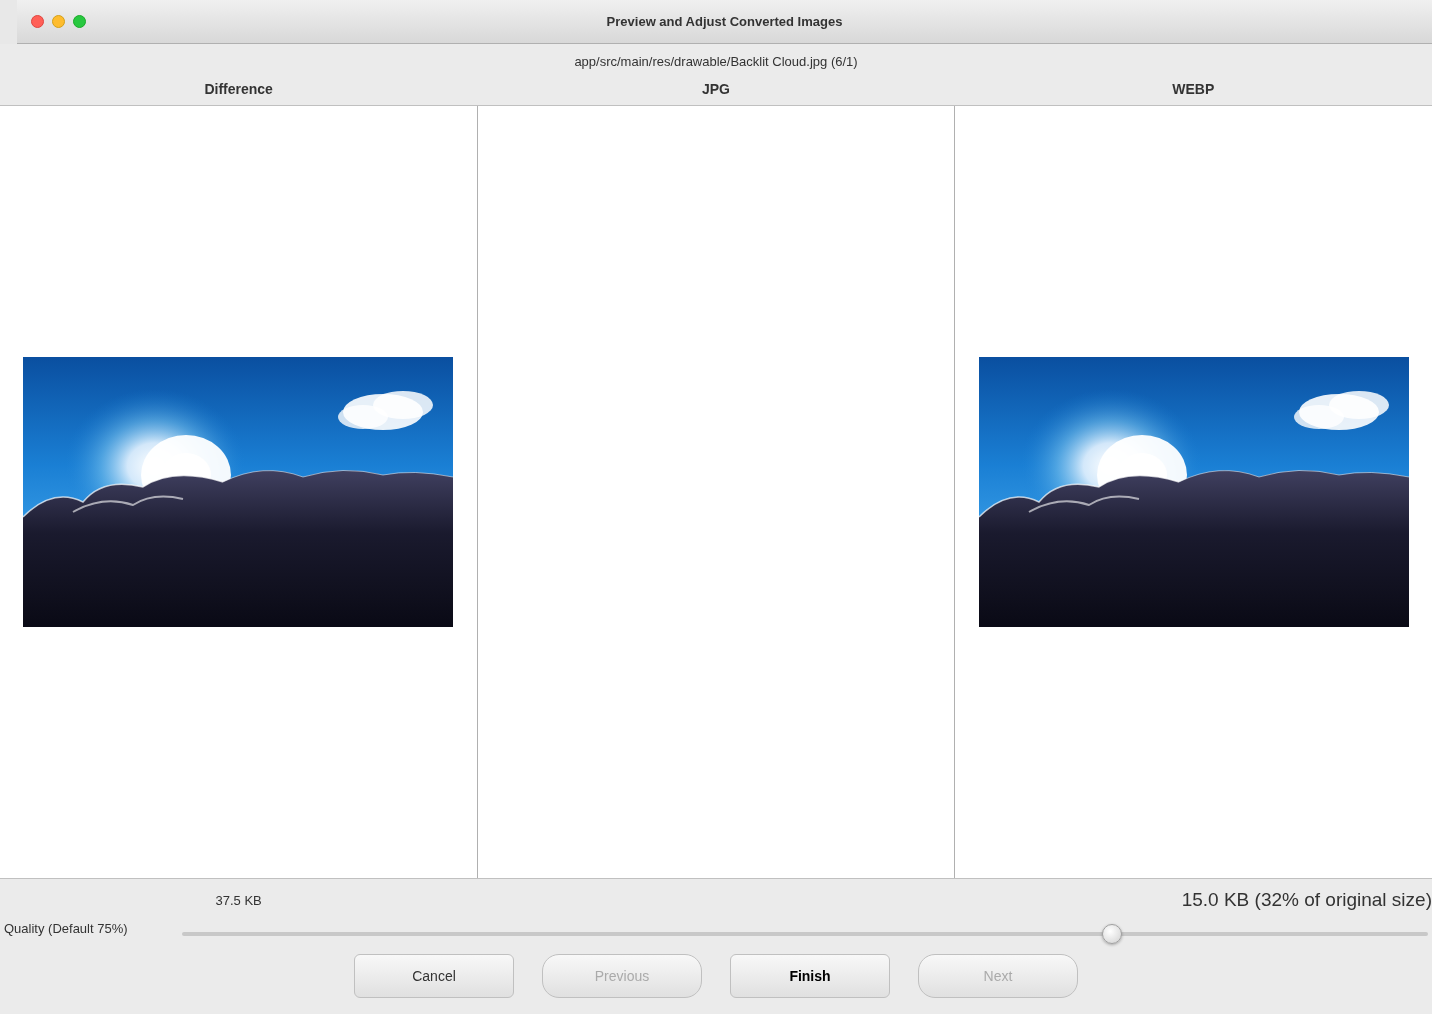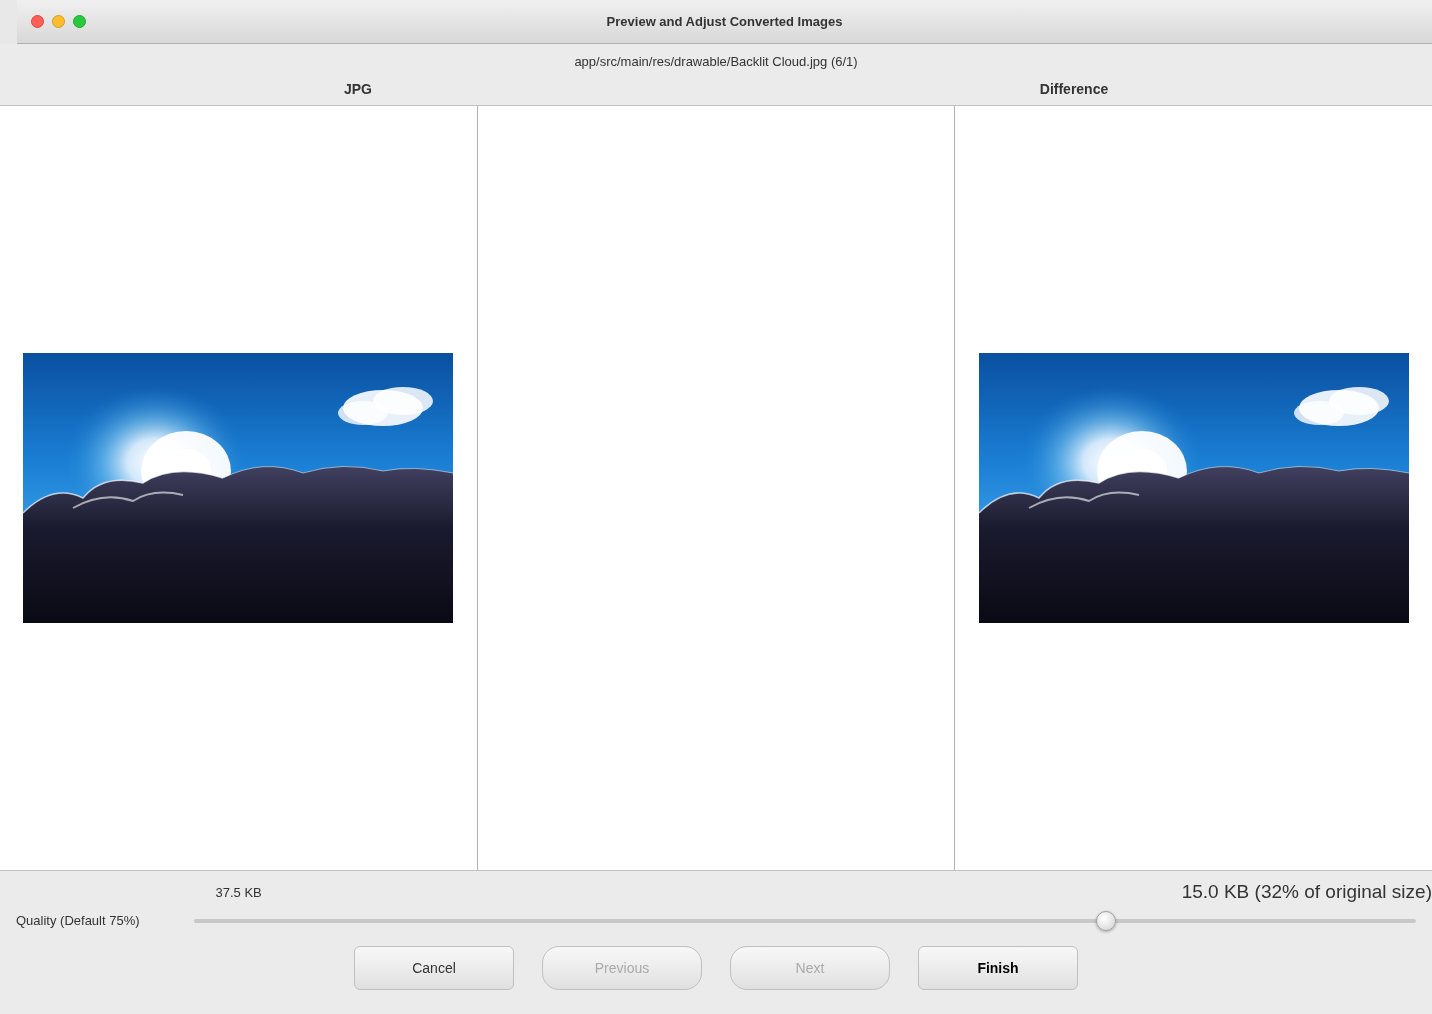--- a/index.html
+++ b/index.html
@@ -141,22 +141,22 @@
 
     .size-right {
       flex: 1;
       text-align: right;
       font-size: 19px;
       color: #333;
     }
 
     .quality-row {
       display: flex;
-      align-items: center;
-      padding: 6px 16px 8px;
+      align-items: flex-end;
+      padding: 6px 4px 8px;
       gap: 28px;
     }
 
     .quality-label {
       font-size: 13px;
       color: #333;
       white-space: nowrap;
       min-width: 150px;
     }
 
@@ -187,21 +187,21 @@
       border: 1px solid #a0a0a0;
       box-shadow: 0 1px 3px rgba(0,0,0,0.3);
       cursor: pointer;
     }
 
     .buttons-row {
       display: flex;
       align-items: center;
       justify-content: center;
       gap: 28px;
-      padding: 10px 0 24px;
+      padding: 10px 0 16px;
     }
 
     .btn {
       min-width: 160px;
       height: 44px;
       border-radius: 6px;
       font-size: 14px;
       font-weight: 500;
       cursor: pointer;
       border: 1px solid #c0c0c0;
@@ -240,22 +240,23 @@
     <div class="traffic-light close"></div>
     <div class="traffic-light minimize"></div>
     <div class="traffic-light maximize"></div>
   </div>
   <span class="title-text">Preview and Adjust Converted Images</span>
 </div>
 
 <div class="file-path">app/src/main/res/drawable/Backlit Cloud.jpg (6/1)</div>
 
 <div class="column-headers">
+  <div class="col-header">Difference</div>
   <div class="col-header">JPG</div>
-  <div class="col-header">Difference</div>
+  <div class="col-header">WEBP</div>
 </div>
 
 <div class="main-content">
 
   <div class="panel">
     <div class="image-panel-inner">
       <svg viewBox="0 0 430 270" width="430" height="270" style="display:block;">
 
         <defs>
           <linearGradient id="skyGrad" x1="0" y1="0" x2="0" y2="1">
@@ -368,16 +369,16 @@
   <div class="quality-row">
     <label class="quality-label">Quality (Default 75%)</label>
     <div class="slider-container">
       <input type="range" min="0" max="100" value="75" style="width: 100%; cursor: pointer;">
     </div>
   </div>
 
   <div class="buttons-row">
     <button class="btn">Cancel</button>
     <button class="btn disabled">Previous</button>
+    <button class="btn primary">Finish</button>
     <button class="btn disabled">Next</button>
-    <button class="btn primary">Finish</button>
   </div>
 </div>
 
 </body></html>

